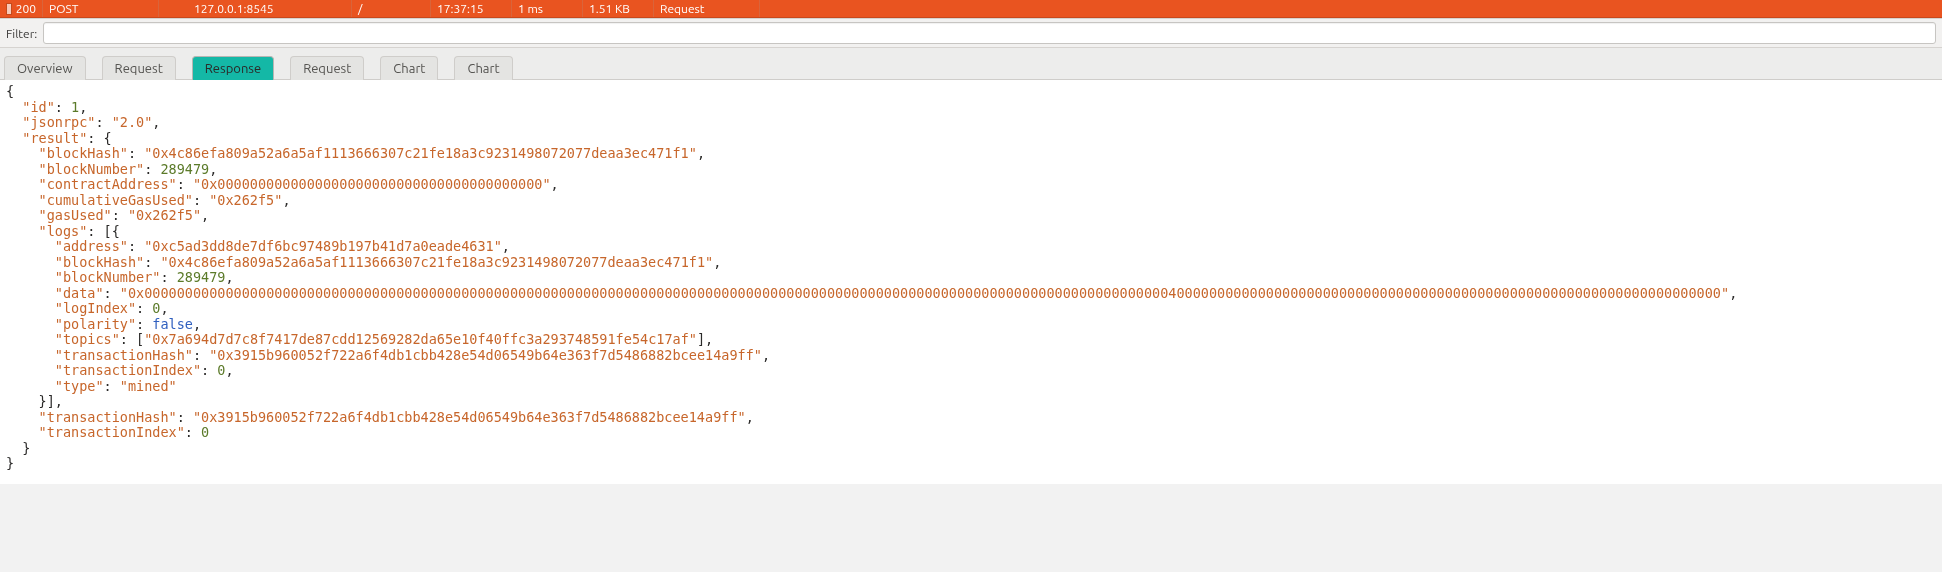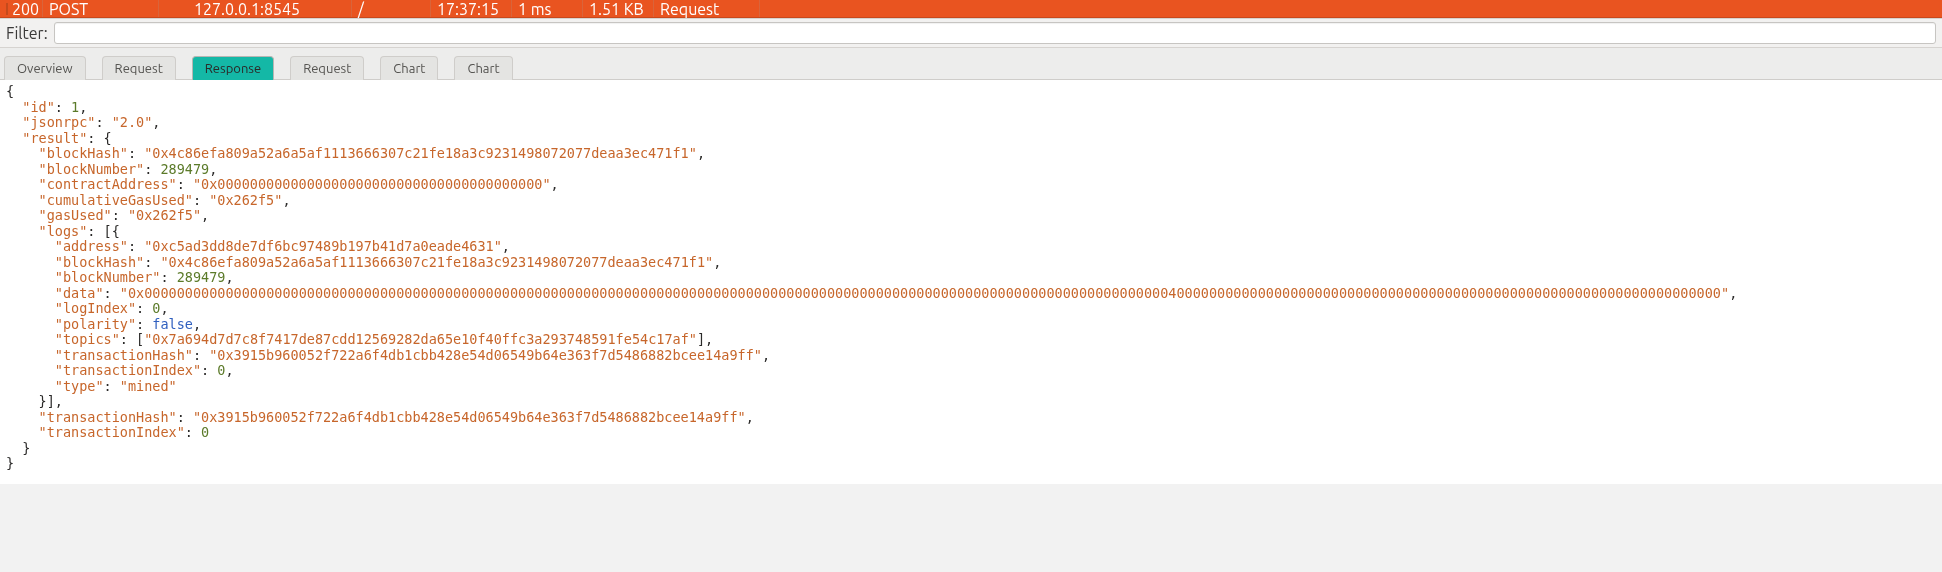--- a/index.html
+++ b/index.html
@@ -11,21 +11,21 @@
     overflow-x: hidden;
   }
 
   
   .top-row {
     background: #e95420;
     color: #ffffff;
     height: 18px;
     display: flex;
     align-items: center;
-    font-size: 16px;
+    font-size: 12px;
     line-height: 18px;
     border-bottom: 1px solid #c9481c;
     white-space: nowrap;
   }
   .top-row .cell {
     padding: 0 6px;
     height: 100%;
     display: flex;
     align-items: center;
   }
@@ -57,21 +57,21 @@
     border-top: 1px solid #d6d3d0;
     border-bottom: 1px solid #d6d3d0;
     height: 30px;
     display: flex;
     align-items: center;
     padding: 0 6px;
     gap: 6px;
   }
   .filter-row label {
     color: #3b3a39;
-    font-size: 16px;
+    font-size: 12px;
   }
   .filter-row input {
     flex: 1;
     height: 22px;
     border: 1px solid #c7c5c2;
     border-radius: 3px;
     background: #ffffff;
     padding: 0 6px;
     font-size: 13px;
     box-shadow: inset 0 1px 1px rgba(0,0,0,0.06);

